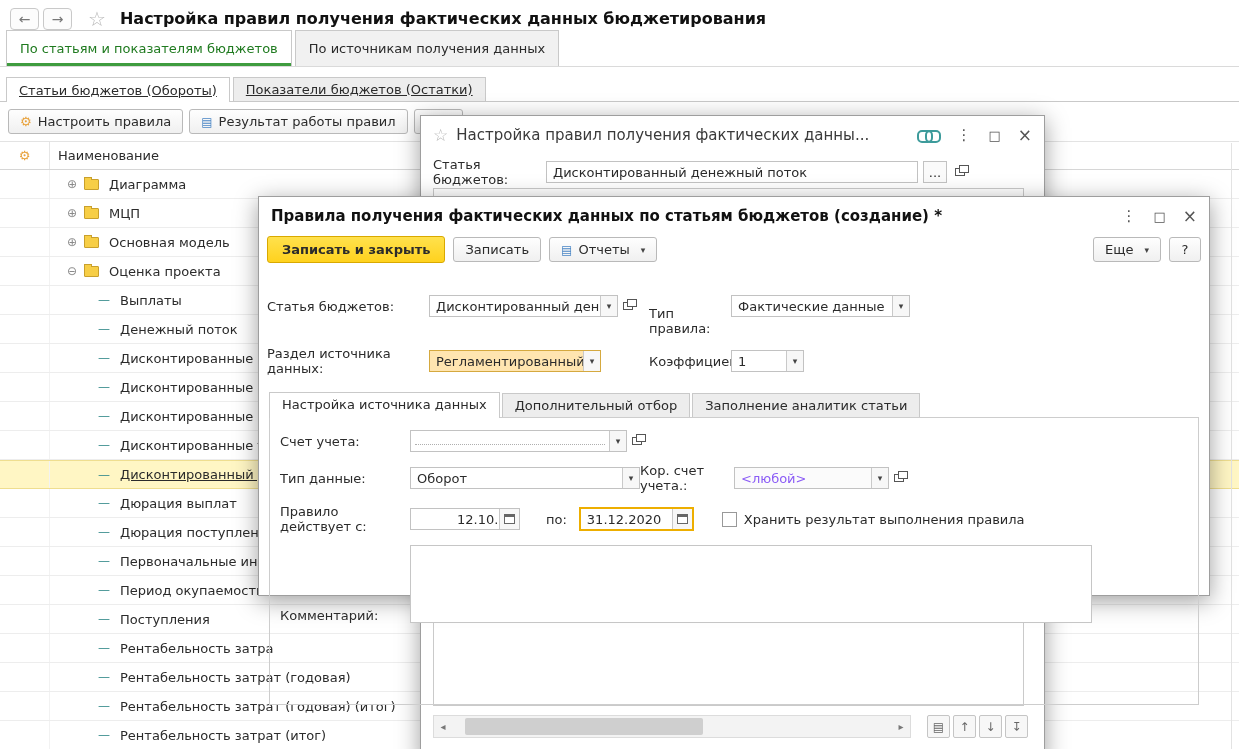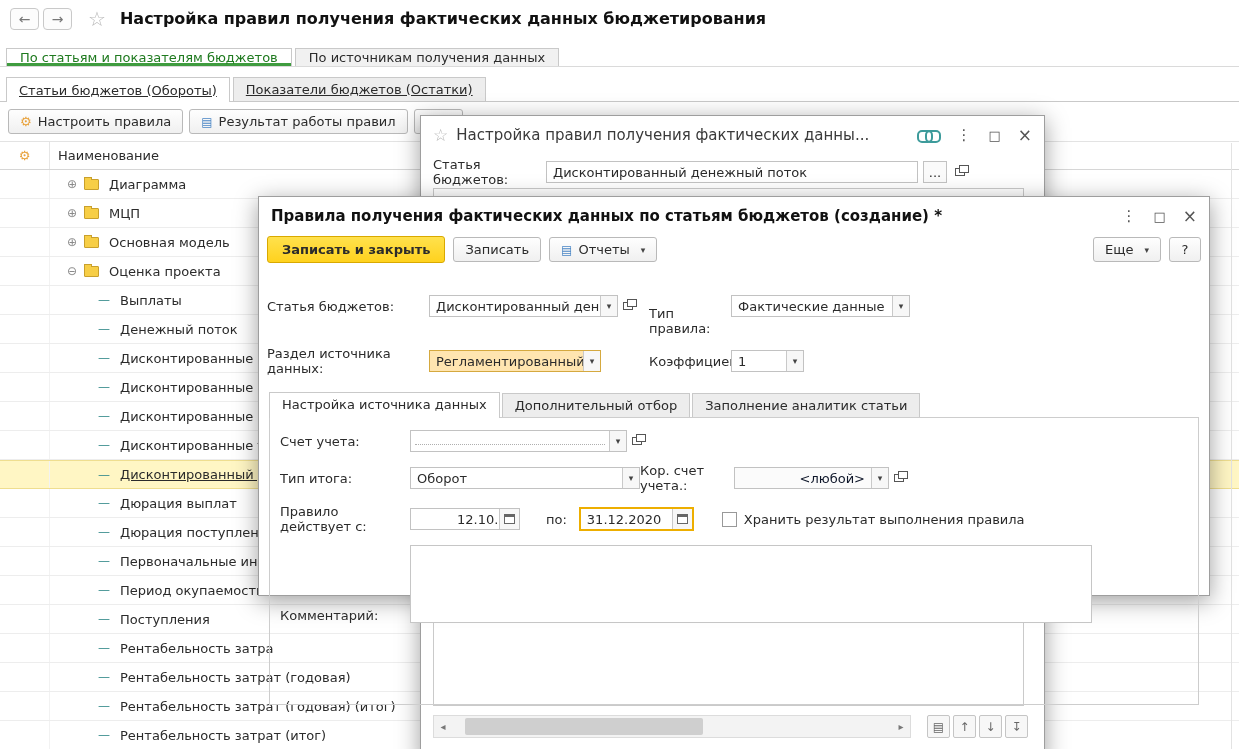--- a/index.html
+++ b/index.html
@@ -9,21 +9,21 @@
 
   
   .topbar { position:absolute; top:0; left:0; right:0; height:37px; display:flex; align-items:center; padding:0 10px; gap:4px; background:#fff; }
   .navbtn { width:29px; height:22px; border:1px solid #C9C9C9; border-radius:4px; background:#FCFCFC; color:#777;
             display:flex; align-items:center; justify-content:center; font-size:14px; }
   .fav-star { color:#B9B9B9; font-size:20px; margin:0 10px 0 12px; }
   .ptitle { font-size:16px; font-weight:bold; color:#111; }
 
   
   .mtabs { position:absolute; top:39px; left:0; right:0; height:28px; display:flex; align-items:flex-end; padding-left:6px; gap:3px; border-bottom:1px solid #DADADA; }
-  .mtab { height:18px; display:flex; align-items:center; padding:0 13px; border:1px solid #C9C9C9; border-bottom:none; background:#F1F1F1; }
+  .mtab { height:36px; display:flex; align-items:center; padding:0 13px; border:1px solid #C9C9C9; border-bottom:none; background:#F1F1F1; }
   .mtab.active { background:#fff; color:#1F7A1F; box-shadow: inset 0 -3px 0 #3F9C3F; }
 
   
   .stabs { position:absolute; top:77px; left:0; height:26px; display:flex; align-items:flex-start; padding-left:6px; gap:3px; z-index:3; }
   .stab { height:24px; display:flex; align-items:center; padding:0 12px; border:1px solid #C9C9C9; border-bottom:none; background:#EDEDED;text-decoration:underline; }
   .stab.active { background:#fff; height:25px; }
 
   
   .content { position:absolute; top:101px; left:0; right:0; bottom:0; border-top:1px solid #C9C9C9; background:#fff; }
   .toolbar { display:flex; align-items:center; gap:6px; padding:7px 8px; border-bottom:1px solid #E3E3E3; }
@@ -93,21 +93,21 @@
   .w217{width:217px;} .w230{width:230px;} .w155{width:155px;} .w110{width:110px;padding-left:40px;} .w115{width:115px;}
   .source-val { background:#FFE5B0; border-color:#D5A93F; }
   .d2tabs { display:flex; padding:10px 10px 0 10px; gap:2px; align-items:flex-end; }
   .d2tab { border:1px solid #C9C9C9; border-bottom:none; background:#EDEDED; padding:4px 12px; white-space:nowrap; }
   .d2tab.active { background:#fff; position:relative; top:1px; padding-bottom:6px; }
   .tabpanel { margin:0 10px; border:1px solid #CDCDCD; height:288px; padding:12px 10px 10px 10px; }
   .prow { display:flex; align-items:center; margin-bottom:11px; }
   .prow.top { align-items:flex-end; }
   .plabel { width:130px; flex:0 0 auto; }
   .dotted { flex:1; border-bottom:1px dotted #AFAFAF; margin:0 4px 5px 4px; height:12px; }
-  .input.dis .val { color:#0f172a;text-align:right; }
+  .input.dis .val { color:#8b5cf6; }
   .input.dis { background:#FBFBFB; }
   .input.focus { border:2px solid #EDAE00; height:24px; }
   .wpo { margin-left:26px; flex:0 0 auto; }
   .cbwrap { display:flex; align-items:center; margin-left:28px; }
   .cb { width:15px; height:15px; border:1px solid #999; background:#fff; margin-right:7px; flex:0 0 auto; }
   .comment { width:682px; height:78px; border:1px solid #C6C6C6; background:#fff; }
 </style>
 </head>
 <body>
 
@@ -368,21 +368,21 @@
         <span class="input w217">
           <span class="dotted"></span>
           <span class="dd">▾</span>
         </span>
         <span class="openbtn">
             <span class="open-ic"></span>
           </span>
       </div>
 
       <div class="prow">
-        <span class="plabel">Тип итога:</span>
+        <span class="plabel">Тип данные:</span>
         <span class="input w230">
           <span class="val">Оборот</span>
           <span class="dd">▾</span>
         </span>
         <span class="flabel2" style="width:94px;">Кор. счет учета.:</span>
         <span class="input w155 dis">
           <span class="val">&lt;любой&gt;</span>
           <span class="dd">▾</span>
         </span>
         <span class="openbtn">

